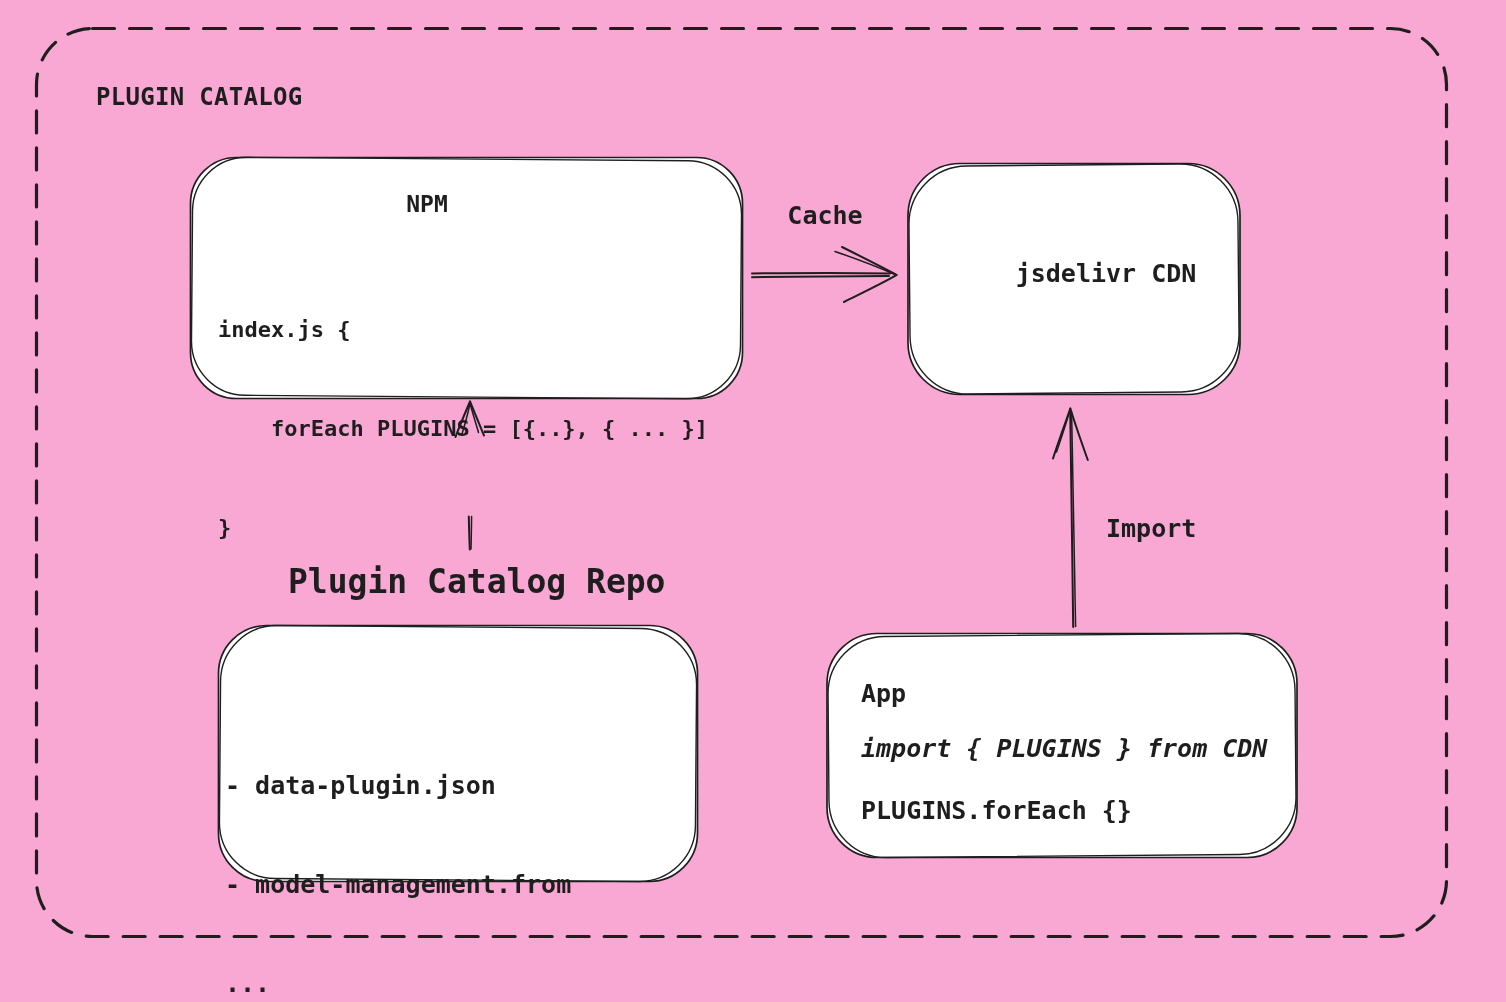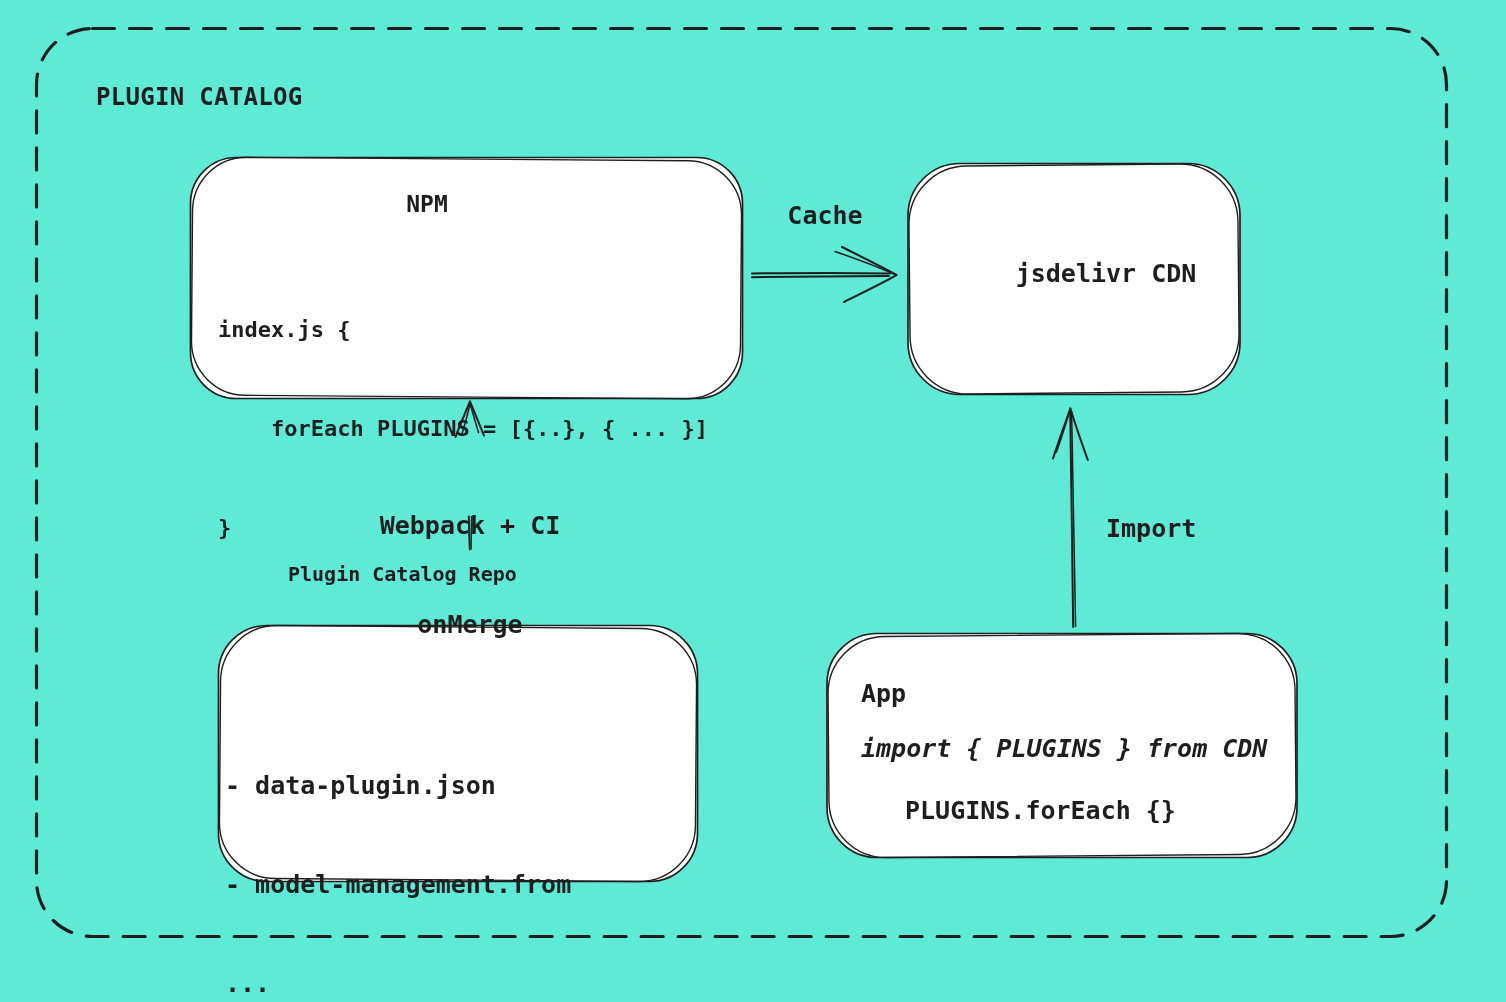--- a/index.html
+++ b/index.html
@@ -4,21 +4,21 @@
 <style>
   html, body {
     margin: 0;
     padding: 0;
     background: #ffffff;
   }
   .stage {
     position: relative;
     width: 1506px;
     height: 1002px;
-    background: #5eead4;
+    background: #f9a8d4;
     overflow: hidden;
     font-family: "DejaVu Sans Mono", "Liberation Mono", monospace;
     color: #1e1e1e;
   }
   .stage svg {
     position: absolute;
     left: 0;
     top: 0;
   }
   .txt {
@@ -28,25 +28,25 @@
     color: #1e1e1e;
     line-height: 1.3;
   }
   .center { text-align: center; }
   .diagram-title   { left: 96px;  top: 82px;  font-size: 24px; letter-spacing: 0.3px; }
   .npm-title       { left: 327px; top: 190px; width: 200px; font-size: 23px; }
   .npm-code        { left: 218px; top: 247px; font-size: 22px; line-height: 33px; }
   .cache-label     { left: 752px; top: 200px; width: 146px; font-size: 25px; }
   .cdn-label       { left: 908px; top: 258px; width: 396px; font-size: 25px; }
   .build-label     { left: 320px; top: 443px; width: 300px; font-size: 25px; line-height: 33px; }
-  .repo-label      { left: 288px; top: 561px; font-size: 20px; }
+  .repo-label      { left: 288px; top: 561px; font-size: 33px; }
   .repo-files      { left: 225px; top: 703px; font-size: 25px; line-height: 33px; }
   .app-title       { left: 861px; top: 678px; font-size: 25px; }
   .app-code-1      { left: 861px; top: 733px; font-size: 25px; font-style: italic; }
-  .app-code-2      { left: 861px; top: 795px; font-size: 25px; margin-left: 44px; }
+  .app-code-2      { left: 861px; top: 795px; font-size: 25px; }
   .import-label    { left: 1106px; top: 513px; font-size: 25px; }
 </style>
 </head>
 <body>
 
 <div class="stage">
 
   <svg width="1506" height="1002" viewBox="0 0 1506 1002" fill="none" stroke="#1e1e1e" stroke-linecap="round">
 
     <g>
@@ -106,24 +106,20 @@
   <div class="txt npm-code">
     <div>index.js {</div>
     <div>    forEach PLUGINS = [{..}, { ... }]</div>
     <div>}</div>
   </div>
 
   <div class="txt cache-label center">Cache</div>
 
   <div class="txt cdn-label center">jsdelivr CDN</div>
 
-  <div class="txt build-label center">
-    <div>Webpack + CI</div>
-    <div>onMerge</div>
-  </div>
 
   <div class="txt repo-label">Plugin Catalog Repo</div>
 
   <div class="txt repo-files">
     <div>- data-plugin.json</div>
     <div>- model-management.from</div>
     <div>...</div>
   </div>
 
   <div class="txt app-title">App</div>

